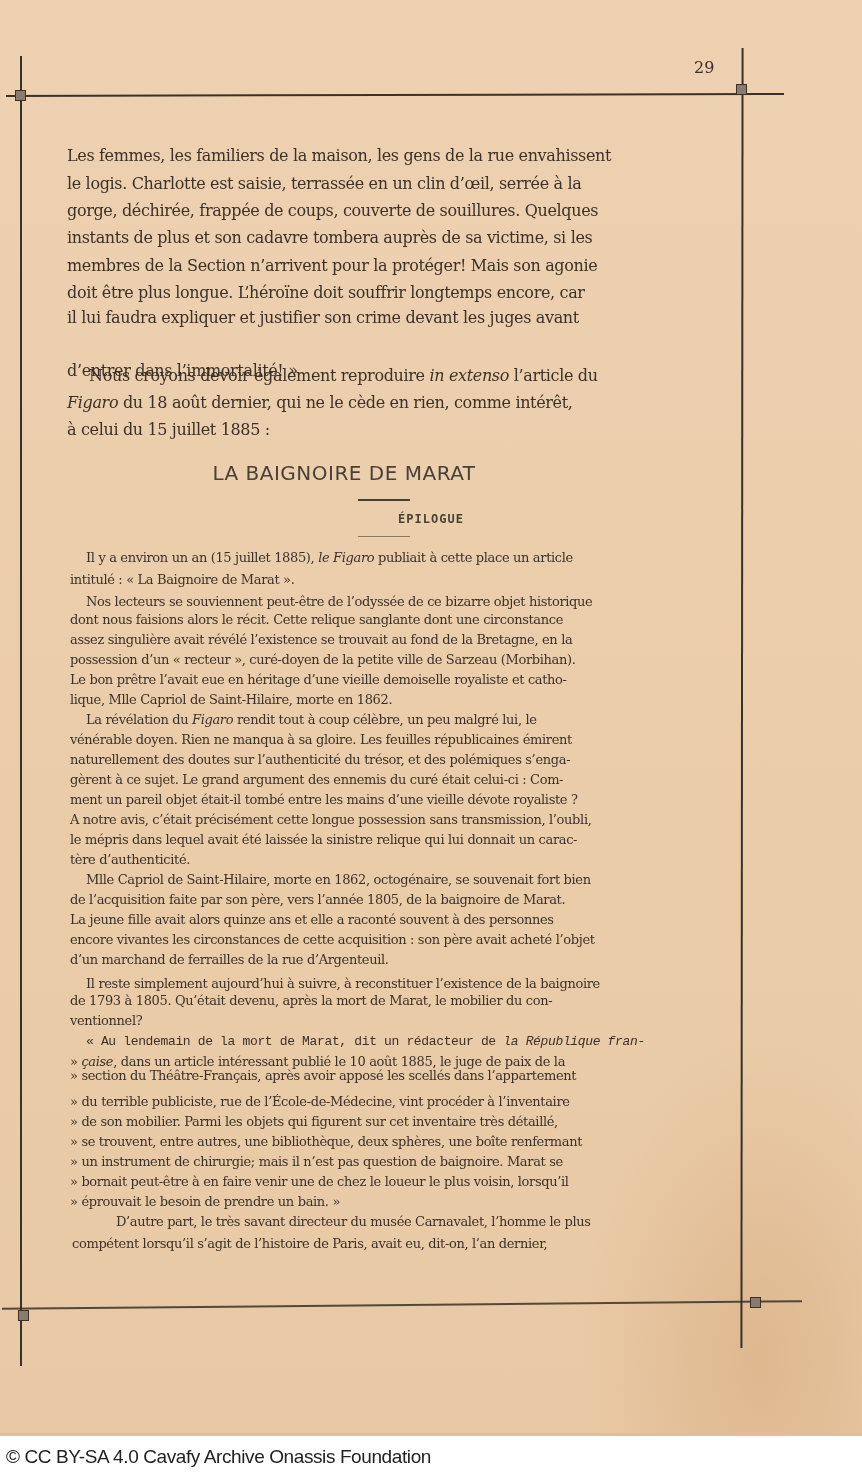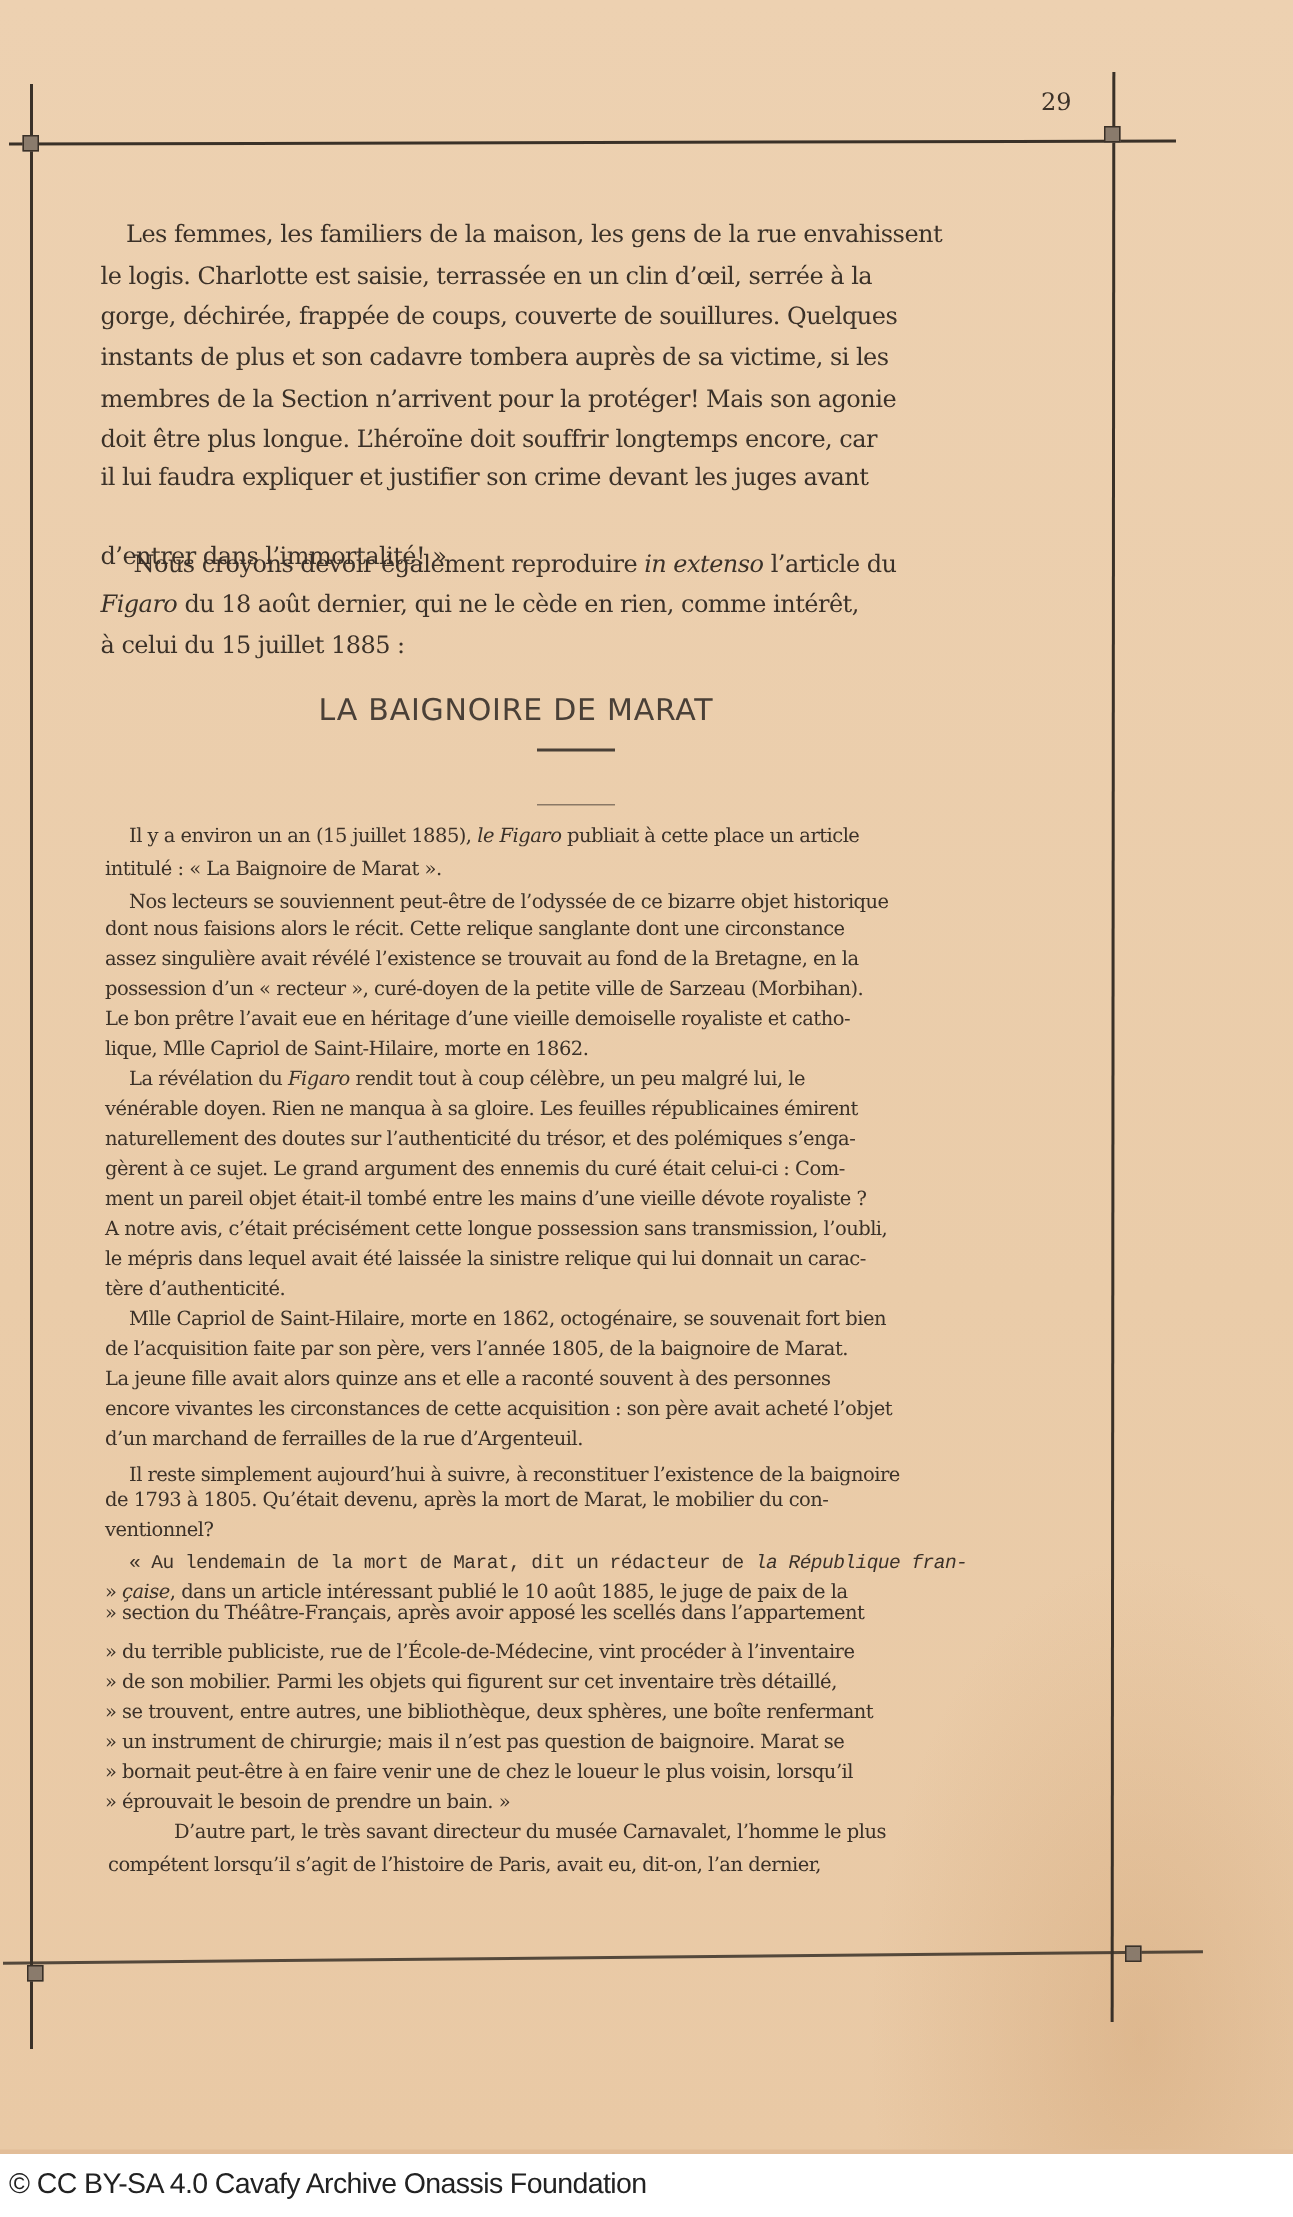--- a/index.html
+++ b/index.html
@@ -34,35 +34,36 @@
   <div class="rule" style="left:20px; top:56px; width:2px; height:1310px;"></div>
   <div class="rule" style="left:741px; top:48px; width:2px; height:1300px; transform:rotate(0.05deg);"></div>
   <div class="corner" style="left:15px; top:90px;"></div>
   <div class="corner" style="left:736px; top:84px;"></div>
   <div class="corner" style="left:18px; top:1310px;"></div>
   <div class="corner" style="left:750px; top:1297px;"></div>
 
   <div class="page-number">29</div>
 
   <div class="text-block intro" style="left:0; top:0;">
-    <div class="line" style="left:67px; top:146px;margin-left:17px;">Les femmes, les familiers de la maison, les gens de la rue envahissent</div>
+    <div class="line" style="left:67px; top:146px;">Les femmes, les familiers de la maison, les gens de la rue envahissent</div>
     <div class="line" style="left:67px; top:174px;">le logis. Charlotte est saisie, terrassée en un clin d’œil, serrée  à la</div>
     <div class="line" style="left:67px; top:201px;">gorge, déchirée, frappée de coups, couverte de souillures. Quelques</div>
     <div class="line" style="left:67px; top:228px;">instants de plus et son cadavre tombera auprès de sa victime, si les</div>
     <div class="line" style="left:67px; top:256px;">membres de la Section n’arrivent pour la protéger! Mais son agonie</div>
     <div class="line" style="left:67px; top:283px;">doit être plus longue. L’héroïne doit souffrir longtemps encore, car</div>
     <div class="line" style="left:67px; top:308px;">il lui faudra expliquer et justifier son crime devant les juges avant</div>
     <div class="line" style="left:67px; top:337px;margin-top:24px;">d’entrer dans l’immortalité! »</div>
     <div class="line" style="left:89px; top:366px;"><span>Nous croyons devoir également reproduire </span><i>in extenso</i><span> l’article du</span></div>
     <div class="line" style="left:67px; top:393px;"><i>Figaro</i><span> du 18 août dernier, qui ne le cède en rien, comme intérêt,</span></div>
     <div class="line" style="left:67px; top:420px;">à celui du 15 juillet 1885 :</div>
   </div>
 
   <div class="title">LA BAIGNOIRE DE MARAT</div>
   <div class="title-rule" style="left:358px; top:499px; width:52px;"></div>
+  <div class="subtitle">ÉPILOGUE</div>
   <div class="title-rule" style="left:358px; top:536px; width:52px; height:1px; opacity:0.6;"></div>
 
   <div class="text-block article" style="left:0; top:0;">
     <div class="line" style="left:86px; top:550px;"><span>Il y a environ un an (15 juillet 1885), </span><i>le Figaro</i><span> publiait à cette place un article</span></div>
     <div class="line" style="left:70px; top:572px;">intitulé : « La Baignoire de Marat ».</div>
     <div class="line" style="left:86px; top:594px;">Nos lecteurs se souviennent peut-être de l’odyssée de ce bizarre objet historique</div>
     <div class="line" style="left:70px; top:612px;">dont nous faisions alors le récit. Cette relique sanglante dont une circonstance</div>
     <div class="line" style="left:70px; top:632px;">assez singulière avait révélé l’existence se trouvait au fond de la Bretagne, en la</div>
     <div class="line" style="left:70px; top:652px;">possession d’un « recteur », curé-doyen de la petite ville de Sarzeau (Morbihan).</div>
     <div class="line" style="left:70px; top:672px;">Le bon prêtre l’avait eue en héritage d’une vieille demoiselle royaliste et catho-</div>

